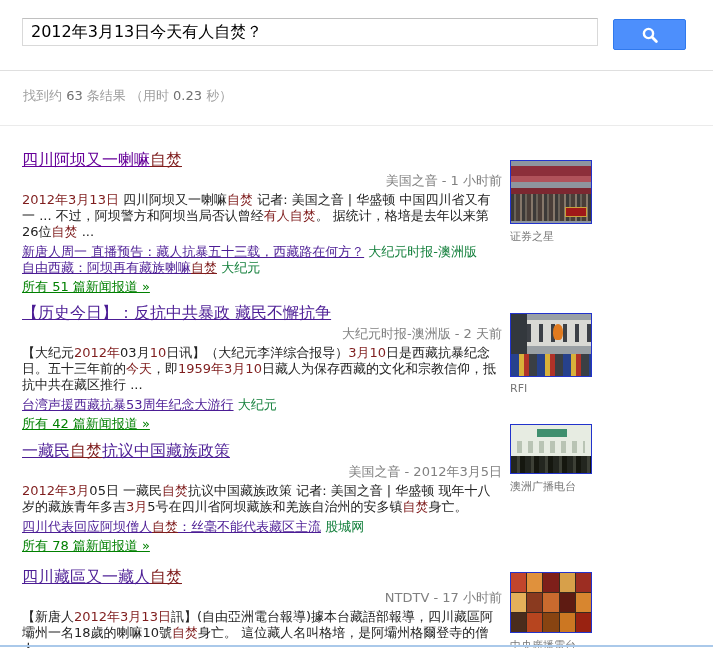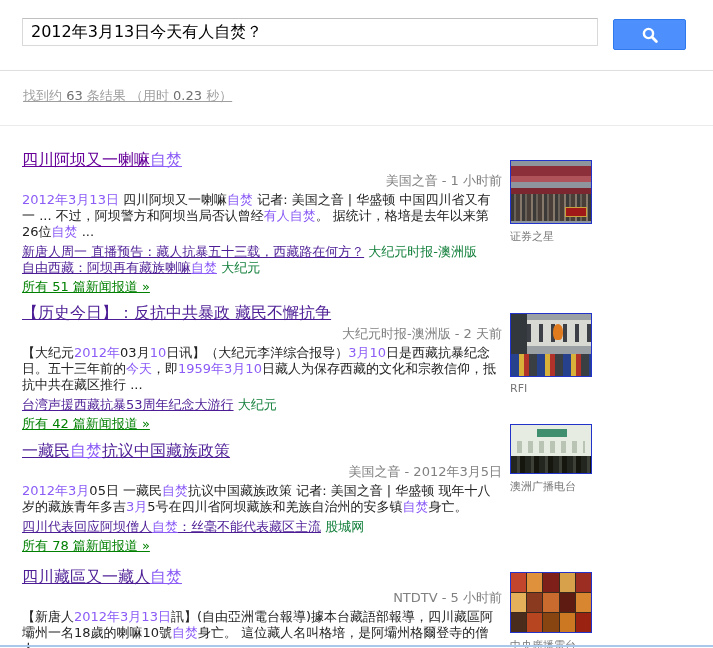--- a/index.html
+++ b/index.html
@@ -17,35 +17,35 @@
   }
   .search-btn{
     position:absolute;left:613px;top:19px;width:71px;height:29px;
     background:#4d8ffc;border:1px solid #3079ed;border-radius:2px;
     display:flex;align-items:center;justify-content:center;cursor:pointer;
   }
   .search-btn svg{display:block;}
   .divider{position:absolute;left:0;width:713px;height:1px;background:#e5e5e5;}
   .divider.top{top:70px;background:#dfdfdf;}
   .divider.below-stats{top:125px;background:#ebebeb;}
-  .stats{position:absolute;left:23px;top:87px;font-size:13px;color:#9e9e9e;text-decoration:underline;}
+  .stats{position:absolute;left:23px;top:87px;font-size:13px;color:#9e9e9e;}
   .stats .num{color:#6f6f6f;}
   
   .result{position:absolute;left:22px;width:480px;}
   .r-title{display:block;font-size:16px;line-height:19px;margin-bottom:4px;cursor:pointer;}
   .r-title span{text-decoration:underline;}
   .r-source{font-size:13px;line-height:16px;color:#808080;margin-bottom:3px;text-align:right;}
   .r-snippet{font-size:13px;line-height:16px;color:#222;margin-bottom:4px;}
   .sublink{font-size:13px;line-height:16px;}
   .sublink a{cursor:pointer;}
   .sublink a span{text-decoration:underline;}
   .sublink .attr{color:#15803d;}
   .more-link{display:inline-block;font-size:13px;line-height:16px;color:#008000;text-decoration:underline;margin-top:2px;cursor:pointer;}
   .k-plain{color:#222;}
-  .k-red{color:#8b5cf6;}
+  .k-red{color:#7f1d1d;}
   .k-link{color:#4c1d95;}
   .k-visited{color:#660099;}
   
   .thumb{position:absolute;left:510px;width:82px;}
   .thumb-box{border:1px solid #2233cc;width:80px;overflow:hidden;position:relative;cursor:pointer;display:block;}
   .thumb-cap{width:82px;text-align:left;font-size:11px;color:#777;margin-top:5px;}
   
   .art1{background:#8e959d;}
   .art1 .band1{position:absolute;left:0;top:5px;width:80px;height:10px;background:#8c2f3a;}
   .art1 .band2{position:absolute;left:0;top:15px;width:80px;height:6px;background:#b0525a;}
@@ -106,21 +106,21 @@
 <div class="divider top"></div>
 <div class="stats" id="stats"><span>找到约 </span><span class="num">63</span><span> 条结果 （用时 </span><span class="num">0.23</span><span> 秒）</span></div>
 <div class="divider below-stats"></div>
 
 <div id="results-layer">
     <div class="result" style="top: 150px;"><a class="r-title"><span class="k-visited">四川阿坝又一喇嘛</span><span class="k-red">自焚</span></a><div class="r-source">美国之音 - 1 小时前</div><div class="r-snippet"><span class="k-red">2012年3月13日</span><span class="k-plain"> 四川阿坝又一喇嘛</span><span class="k-red">自焚</span><span class="k-plain"> 记者: 美国之音 | 华盛顿 中国四川省又有一 ... 不过，阿坝警方和阿坝当局否认曾经</span><span class="k-red">有人自焚</span><span class="k-plain">。 据统计，格培是去年以来第26位</span><span class="k-red">自焚</span><span class="k-plain"> ...</span></div><div class="sublink"><a><span class="k-link">新唐人周一 直播预告：藏人抗暴五十三载，西藏路在何方？</span></a><span class="attr"> 大纪元时报-澳洲版</span></div><div class="sublink"><a><span class="k-link">自由西藏：阿坝再有藏族喇嘛</span><span class="k-red">自焚</span></a><span class="attr"> 大纪元</span></div><a class="more-link">所有 51 篇新闻报道 »</a></div>
     <div class="result" style="top: 303px;"><a class="r-title"><span class="k-link">【历史今日】：反抗中共暴政 藏民不懈抗争</span></a><div class="r-source">大纪元时报-澳洲版 - 2 天前</div><div class="r-snippet"><span class="k-plain">【大纪元</span><span class="k-red">2012年</span><span class="k-plain">03月</span><span class="k-red">10</span><span class="k-plain">日讯】（大纪元李洋综合报导）</span><span class="k-red">3月10</span><span class="k-plain">日是西藏抗暴纪念日。五十三年前的</span><span class="k-red">今天</span><span class="k-plain">，即</span><span class="k-red">1959年3月10</span><span class="k-plain">日藏人为保存西藏的文化和宗教信仰，抵抗中共在藏区推行 ...</span></div><div class="sublink"><a><span class="k-link">台湾声援西藏抗暴53周年纪念大游行</span></a><span class="attr"> 大纪元</span></div><a class="more-link">所有 42 篇新闻报道 »</a></div>
     <div class="result" style="top: 441px;"><a class="r-title"><span class="k-link">一藏民</span><span class="k-red">自焚</span><span class="k-link">抗议中国藏族政策</span></a><div class="r-source">美国之音 - 2012年3月5日</div><div class="r-snippet"><span class="k-red">2012年3月</span><span class="k-plain">05日 一藏民</span><span class="k-red">自焚</span><span class="k-plain">抗议中国藏族政策 记者: 美国之音 | 华盛顿 现年十八岁的藏族青年多吉</span><span class="k-red">3月</span><span class="k-plain">5号在四川省阿坝藏族和羌族自治州的安多镇</span><span class="k-red">自焚</span><span class="k-plain">身亡。</span></div><div class="sublink"><a><span class="k-link">四川代表回应阿坝僧人</span><span class="k-red">自焚</span><span class="k-link">：丝毫不能代表藏区主流</span></a><span class="attr"> 股城网</span></div><a class="more-link">所有 78 篇新闻报道 »</a></div>
     <div class="result" style="top: 567px;">
       <a class="r-title"><span class="k-link">四川藏區又一藏人</span><span class="k-red">自焚</span></a>
-      <div class="r-source">NTDTV - 5 小时前</div>
+      <div class="r-source">NTDTV - 17 小时前</div>
       <div class="r-snippet"><span class="k-plain">【新唐人</span><span class="k-red">2012年3月13日</span><span class="k-plain">訊】(自由亞洲電台報導)據本台藏語部報導，四川藏區阿壩州一名18歲的喇嘛10號</span><span class="k-red">自焚</span><span class="k-plain">身亡。 這位藏人名叫格培，是阿壩州格爾登寺的僧人。</span></div>
     </div>
   </div>
 <div id="thumbs-layer">
     <div class="thumb" style="top: 160px;">
       <a class="thumb-box art1" style="height: 62px;">
         <span class="band1"></span>
         <span class="band2"></span>
         <span class="band3"></span>
         <span class="crowd"></span>

